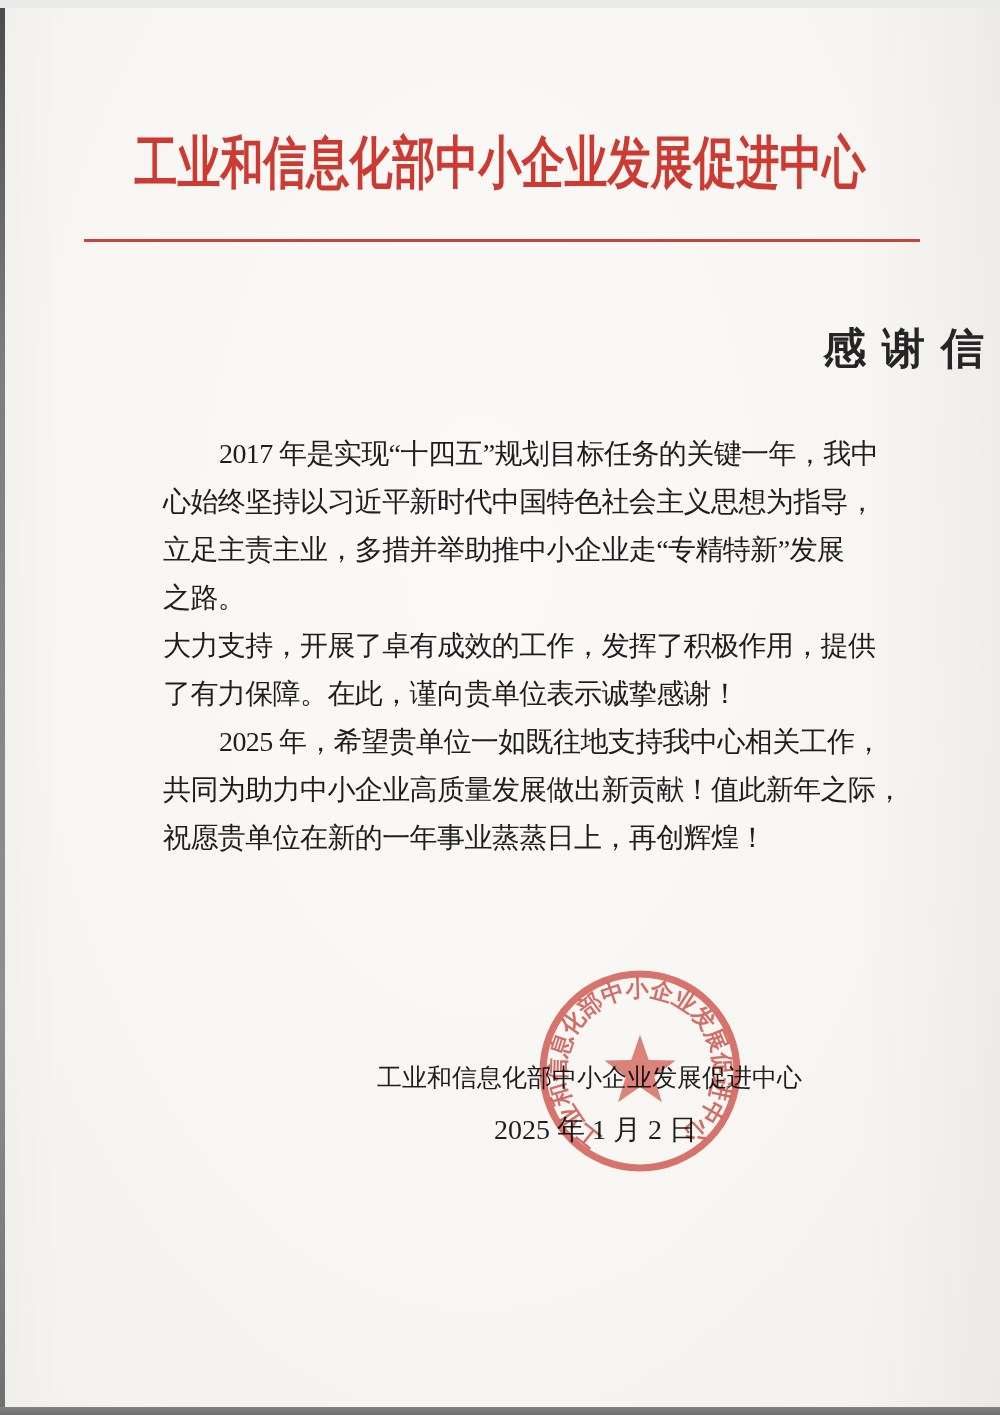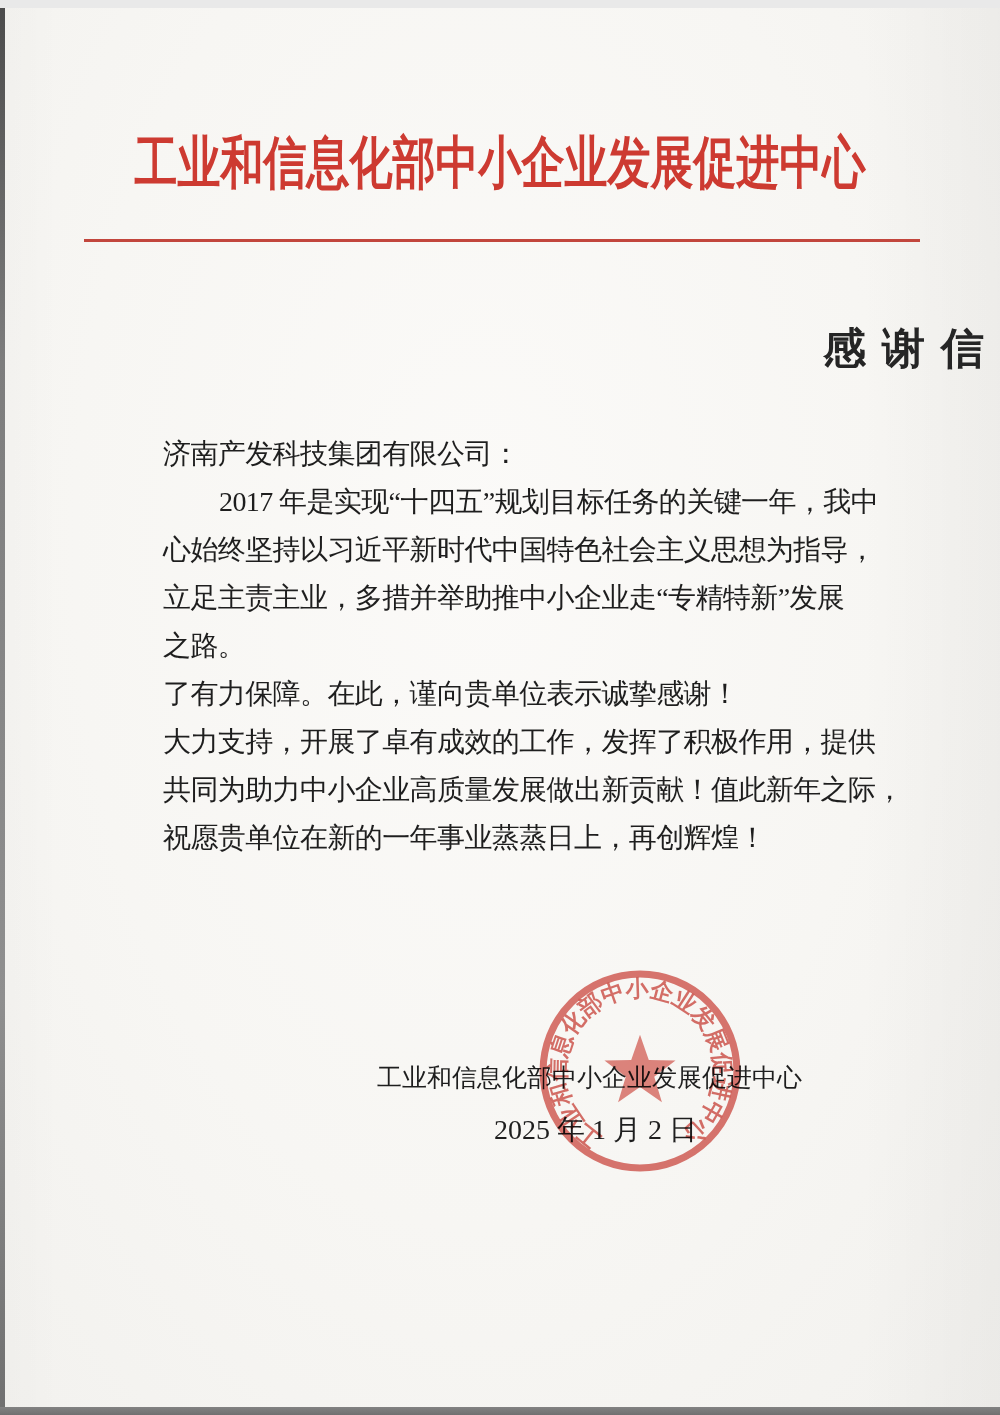--- a/index.html
+++ b/index.html
@@ -77,27 +77,27 @@
   <div class="edge-left"></div>
   <div class="edge-bottom"></div>
 
   <div class="letterhead">工业和信息化部中小企业发展促进中心</div>
 
   <div class="red-rule"></div>
 
   <div class="doc-title">感谢信</div>
 
   <div class="body-text">
-    <div class="line">济南产发科技集团有限公司：</div>
     <div class="line indent">2017 年是实现“十四五”规划目标任务的关键一年，我中</div>
     <div class="line">心始终坚持以习近平新时代中国特色社会主义思想为指导，</div>
     <div class="line">立足主责主业，多措并举助推中小企业走“专精特新”发展</div>
     <div class="line">之路。</div>
+    <div class="line">大力支持，开展了卓有成效的工作，发挥了积极作用，提供</div>
     <div class="line">了有力保障。在此，谨向贵单位表示诚挚感谢！</div>
-    <div class="line">大力支持，开展了卓有成效的工作，发挥了积极作用，提供</div>
+    <div class="line indent">2025 年，希望贵单位一如既往地支持我中心相关工作，</div>
     <div class="line">共同为助力中小企业高质量发展做出新贡献！值此新年之际，</div>
     <div class="line">祝愿贵单位在新的一年事业蒸蒸日上，再创辉煌！</div>
   </div>
 
   <div class="sig-name">工业和信息化部中小企业发展促进中心</div>
   <div class="sig-date">2025 年 1 月 2 日</div>
 
   <svg class="seal" viewBox="0 0 206 206">
     <circle cx="103" cy="103" r="96" fill="none" stroke="#d04840" stroke-width="7" stroke-opacity="0.85"></circle>
     <polygon points="103,67 111.7,92 138.2,92.6 117.1,108.6 124.7,133.9 103,118.8 81.3,133.9 88.9,108.6 67.8,92.6 94.3,92" fill="#d6544b" fill-opacity="0.8"></polygon>

